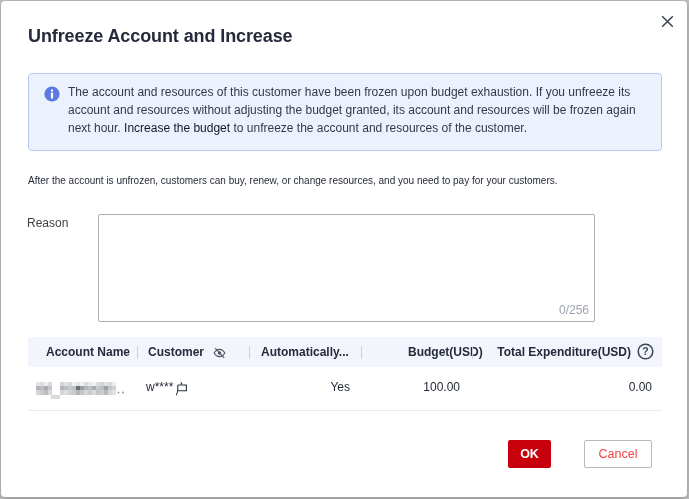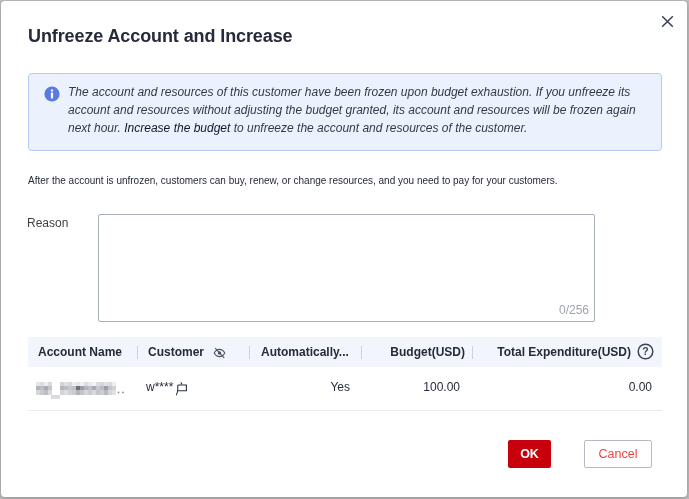--- a/index.html
+++ b/index.html
@@ -2,21 +2,21 @@
 <html><head>
 <meta charset="utf-8">
 <style>
   * { margin:0; padding:0; box-sizing:border-box; }
   html,body { width:689px; height:499px; overflow:hidden; }
   body { background:#c2c2c2; position:relative; font-family:"Liberation Sans", sans-serif; }
   .panel { position:absolute; left:1px; top:1px; width:686px; height:496px; background:#fff; border-radius:4px; box-shadow:0 2px 8px rgba(0,0,0,0.28); }
   .abs { position:absolute; }
   .title { left:28px; top:27px; font-size:18px; font-weight:bold; color:#252b3a; line-height:18px; letter-spacing:-0.1px; }
   .alert { left:28px; top:73px; width:634px; height:78px; background:#ebf2fd; border:1.5px solid #bac9f2; border-radius:4px; }
-  .alert-text { left:68px; top:83px; white-space:nowrap; font-size:12px; line-height:18px; color:#333a47;font-style:italic; }
+  .alert-text { left:68px; top:83px; white-space:nowrap; font-size:12px; line-height:18px; color:#333a47; }
   .alert-text a { color:#0f172a; text-decoration:none; }
   .para { left:28px; top:172px; white-space:nowrap; font-size:10px; line-height:18px; color:#252b3a; }
   .reason { left:27px; top:214px; font-size:12px; line-height:18px; color:#404040; }
   .tarea { left:98px; top:214px; width:497px; height:108px; background:#fff; border:1px solid #a8aeb8; border-radius:2px; }
   .counter { left:495px; top:303px; width:94px; text-align:right; font-size:12px; color:#9da3ae; }
   .thead { left:28px; top:337px; width:634px; height:30px; background:#f2f5fb; }
   .th { position:absolute; top:346px; font-size:12px; font-weight:bold; color:#252b3a; line-height:12px; }
   .sep { position:absolute; top:346px; width:1px; height:13px; background:#ccd0d8; }
   .td { position:absolute; top:381px; font-size:12px; color:#252b3a; line-height:12px; }
   .rowline { left:28px; top:410px; width:634px; height:1px; background:#e8eaef; }
@@ -42,30 +42,30 @@
   </svg>
   <div class="abs alert-text">The account and resources of this customer have been frozen upon budget exhaustion. If you unfreeze its<br>account and resources without adjusting the budget granted, its account and resources will be frozen again<br>next hour. <a href="#">Increase the budget</a> to unfreeze the account and resources of the customer.</div>
 
   <div class="abs para">After the account is unfrozen, customers can buy, renew, or change resources, and you need to pay for your customers.</div>
 
   <div class="abs reason">Reason</div>
   <div class="abs tarea"></div>
   <div class="abs counter">0/256</div>
 
   <div class="abs thead"></div>
-  <div class="th" style="left:38px;">Account Name</div>
+  <div class="th" style="left:46px;">Account Name</div>
   <div class="th" style="left:148px;">Customer</div>
 
   <svg class="abs" style="left:213px; top:347px;" width="13" height="12" viewBox="0 0 13 12">
     <path d="M1.2 6 C2.6 3.6 4.4 2.4 6.5 2.4 C8.6 2.4 10.4 3.6 11.8 6 C10.4 8.4 8.6 9.6 6.5 9.6 C4.4 9.6 2.6 8.4 1.2 6 Z" fill="none" stroke="#4e5565" stroke-width="1.1"></path>
     <circle cx="6.5" cy="6" r="1.7" fill="#4e5565"></circle>
     <path d="M2.2 1.2 L11.2 10.8" stroke="#4e5565" stroke-width="1.1"></path>
   </svg>
   <div class="th" style="left:261px;">Automatically...</div>
-  <div class="th" style="left:361px; width:104px; text-align:right;">Budget(USD)</div>
+  <div class="th" style="left:361px; width:104px; text-align:left;padding-left:47px;">Budget(USD)</div>
   <div class="th" style="left:472px; width:159px; text-align:right;">Total Expenditure(USD)</div>
 
   <svg class="abs" style="left:637px; top:343px;" width="17" height="17" viewBox="0 0 17 17">
     <circle cx="8.5" cy="8.5" r="7.3" fill="none" stroke="#3c4353" stroke-width="1.5"></circle>
     <text x="8.5" y="12.2" font-family="Liberation Sans, sans-serif" font-size="10.5" font-weight="bold" fill="#3c4353" text-anchor="middle">?</text>
   </svg>
   <div class="sep" style="left:137px;"></div>
   <div class="sep" style="left:249px;"></div>
   <div class="sep" style="left:361px;"></div>
   <div class="sep" style="left:472px;"></div>

